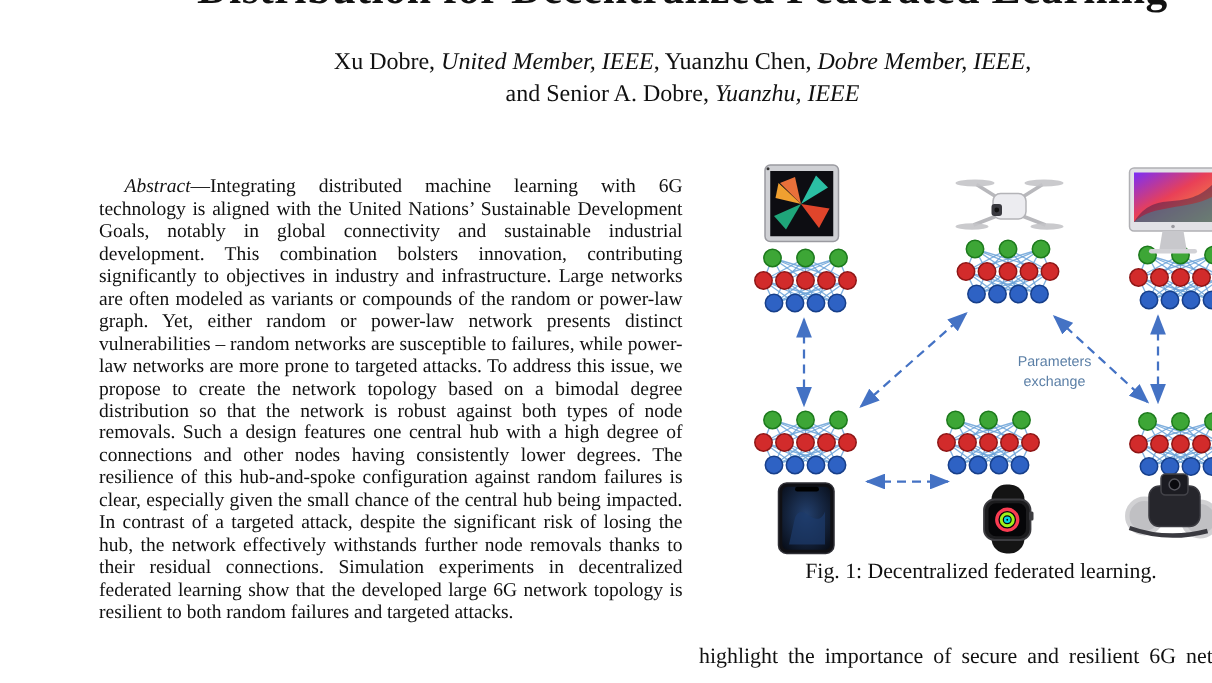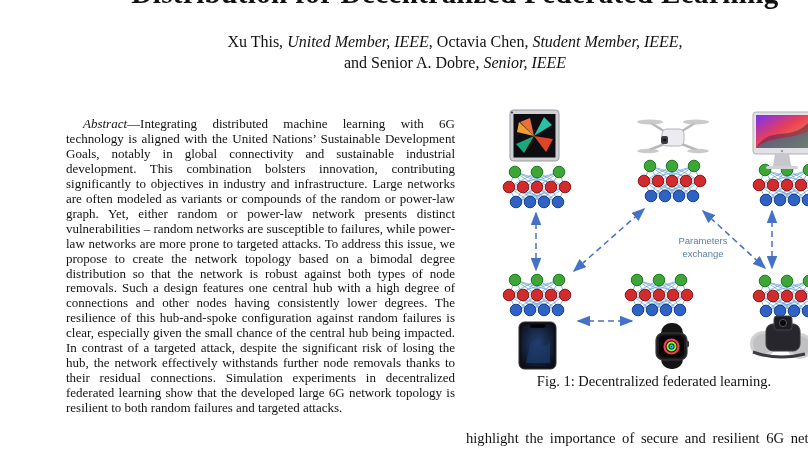--- a/index.html
+++ b/index.html
@@ -31,22 +31,22 @@
   .fl-arrow { stroke:#4472c4; stroke-width:1.5; stroke-dasharray:6 4; fill:none; }
 </style>
 </head>
 <body>
 
 <div class="page">
 
   <div class="head">
     <div class="title">Distribution for Decentralized Federated Learning</div>
     <div class="authors">
-      <div><span>Xu This, </span><span class="it">United Member, IEEE</span><span>, Octavia Chen, </span><span class="it">Student Member, IEEE</span><span>,</span></div>
-      <div><span>and Senior A. Dobre, </span><span class="it">Senior, IEEE</span></div>
+      <div><span>Xu Dobre, </span><span class="it">United Member, IEEE</span><span>, Yuanzhu Chen, </span><span class="it">Dobre Member, IEEE</span><span>,</span></div>
+      <div><span>and Senior A. Dobre, </span><span class="it">Yuanzhu, IEEE</span></div>
     </div>
   </div>
 
   <p class="abstract"><span class="lead">Abstract</span><span>—Integrating distributed machine learning with 6G technology is aligned with the United Nations’ Sustainable Development Goals, notably in global connectivity and sustainable industrial development. This combination bolsters innovation, contributing significantly to objectives in industry and infrastructure. Large networks are often modeled as variants or compounds of the random or power-law graph. Yet, either random or power-law network presents distinct vulnerabilities – random networks are susceptible to failures, while power-law networks are more prone to targeted attacks. To address this issue, we propose to create the network topology based on a bimodal degree distribution so that the network is robust against both types of node removals. Such a design features one central hub with a high degree of connections and other nodes having consistently lower degrees. The resilience of this hub-and-spoke configuration against random failures is clear, especially given the small chance of the central hub being impacted. In contrast of a targeted attack, despite the significant risk of losing the hub, the network effectively withstands further node removals thanks to their residual connections. Simulation experiments in decentralized federated learning show that the developed large 6G network topology is resilient to both random failures and targeted attacks.</span></p>
 
   <svg class="fig-svg" width="348" height="265" viewBox="0 0 348 265">
     <defs>
       <marker id="ah" orient="auto-start-reverse" markerWidth="9" markerHeight="7" refX="8" refY="3.5" viewBox="0 0 9 7">
         <path d="M0 0 L9 3.5 L0 7 Z" fill="#4472c4"></path>
       </marker>

